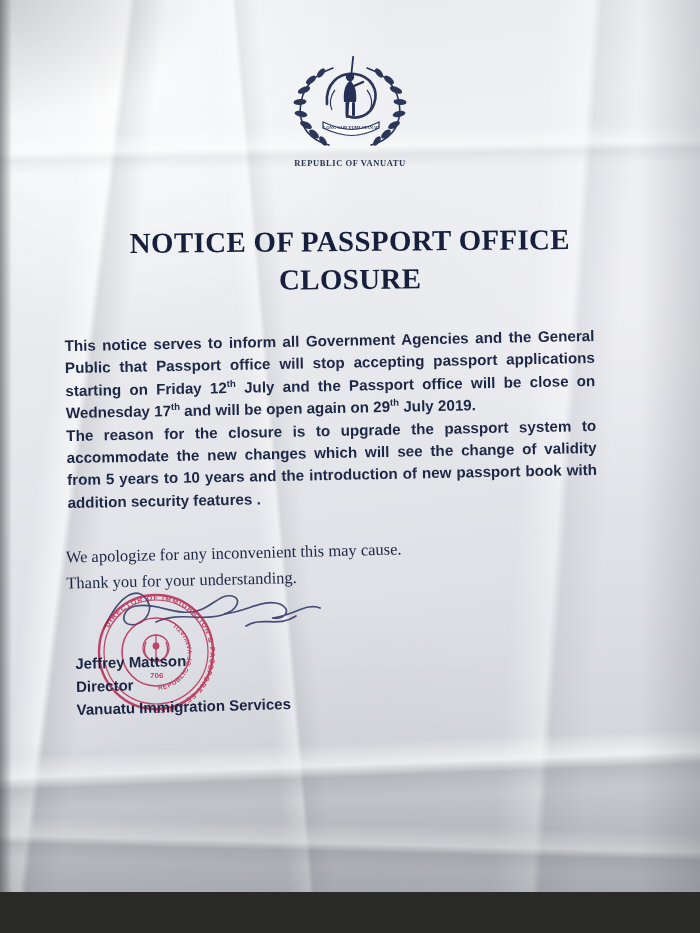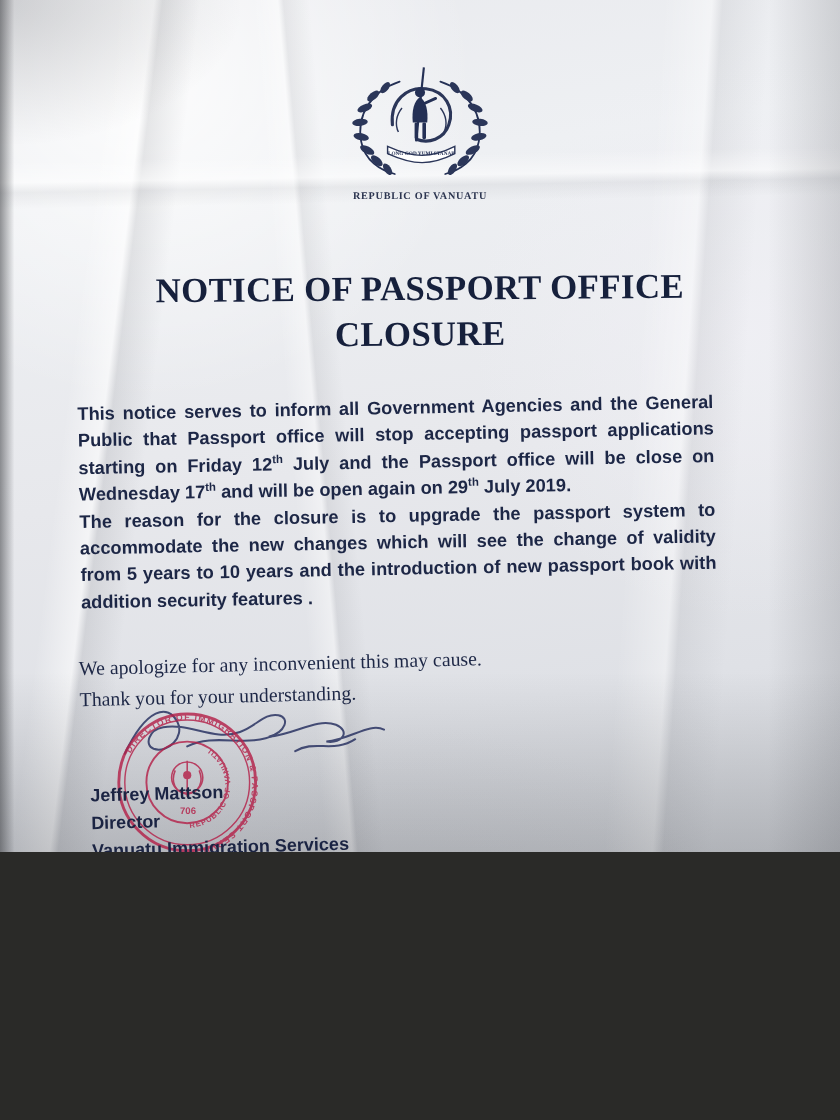--- a/index.html
+++ b/index.html
@@ -3,23 +3,23 @@
 <meta charset="utf-8">
 <style>
   html, body {
     margin: 0;
     padding: 0;
     background: #2a2a28;
   }
   #page {
     position: relative;
     width: 700px;
-    height: 710px;
+    height: 892px;
     overflow: hidden;
-    background: #7dd3fc;
+    background: #f9a8d4;
     font-family: "Liberation Sans", sans-serif;
   }
 
   
   .sheet {
     position: absolute;
     left: -10px;
     top: -8px;
     width: 720px;
     height: 950px;

